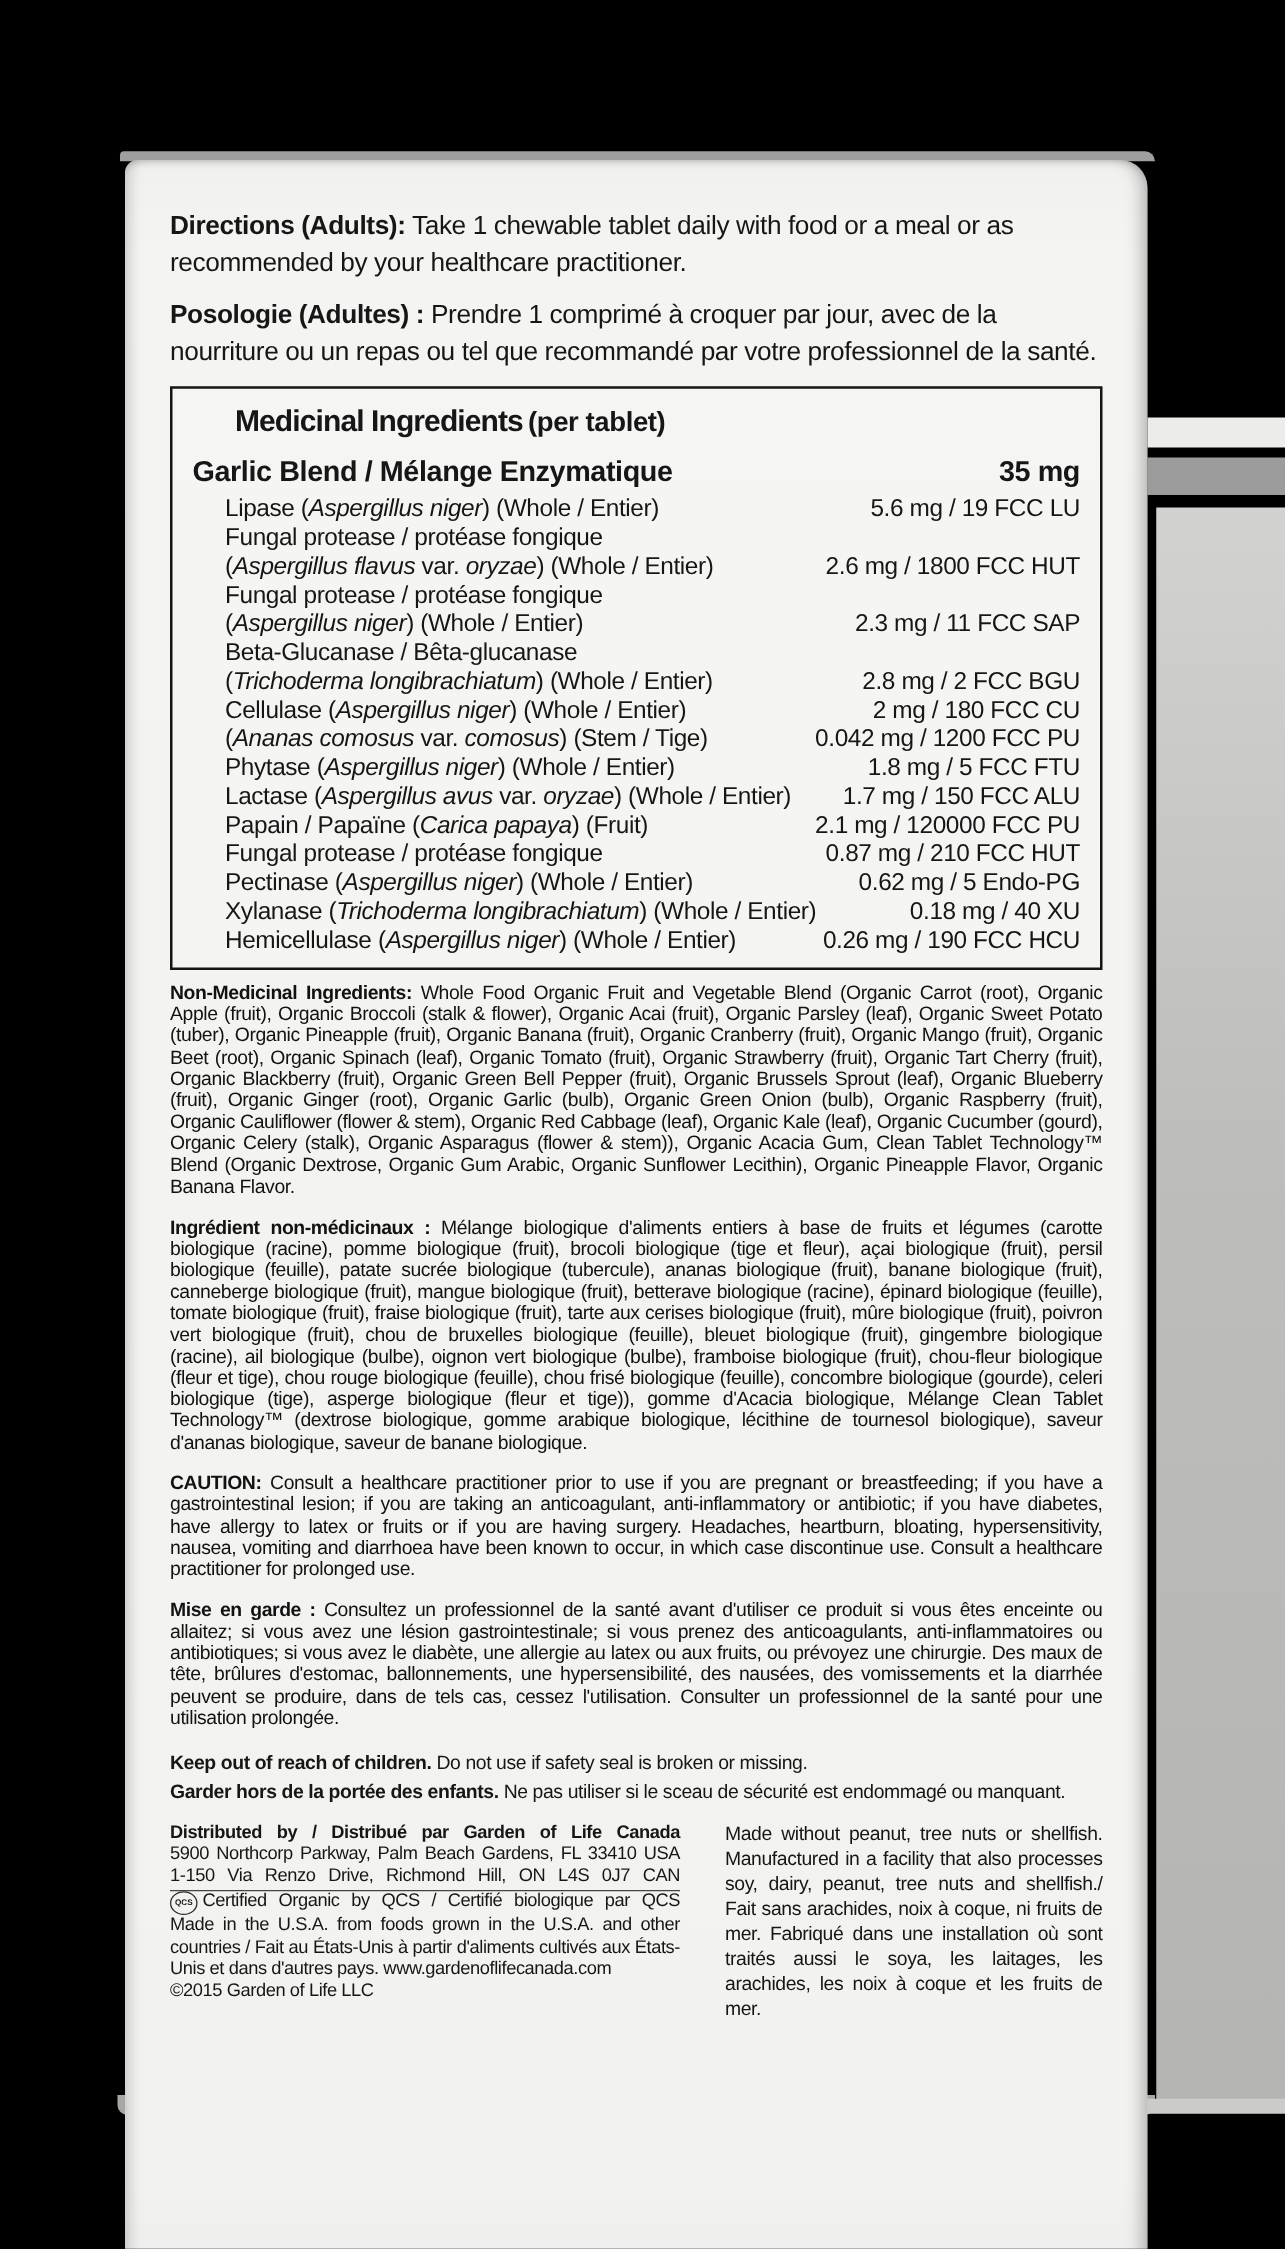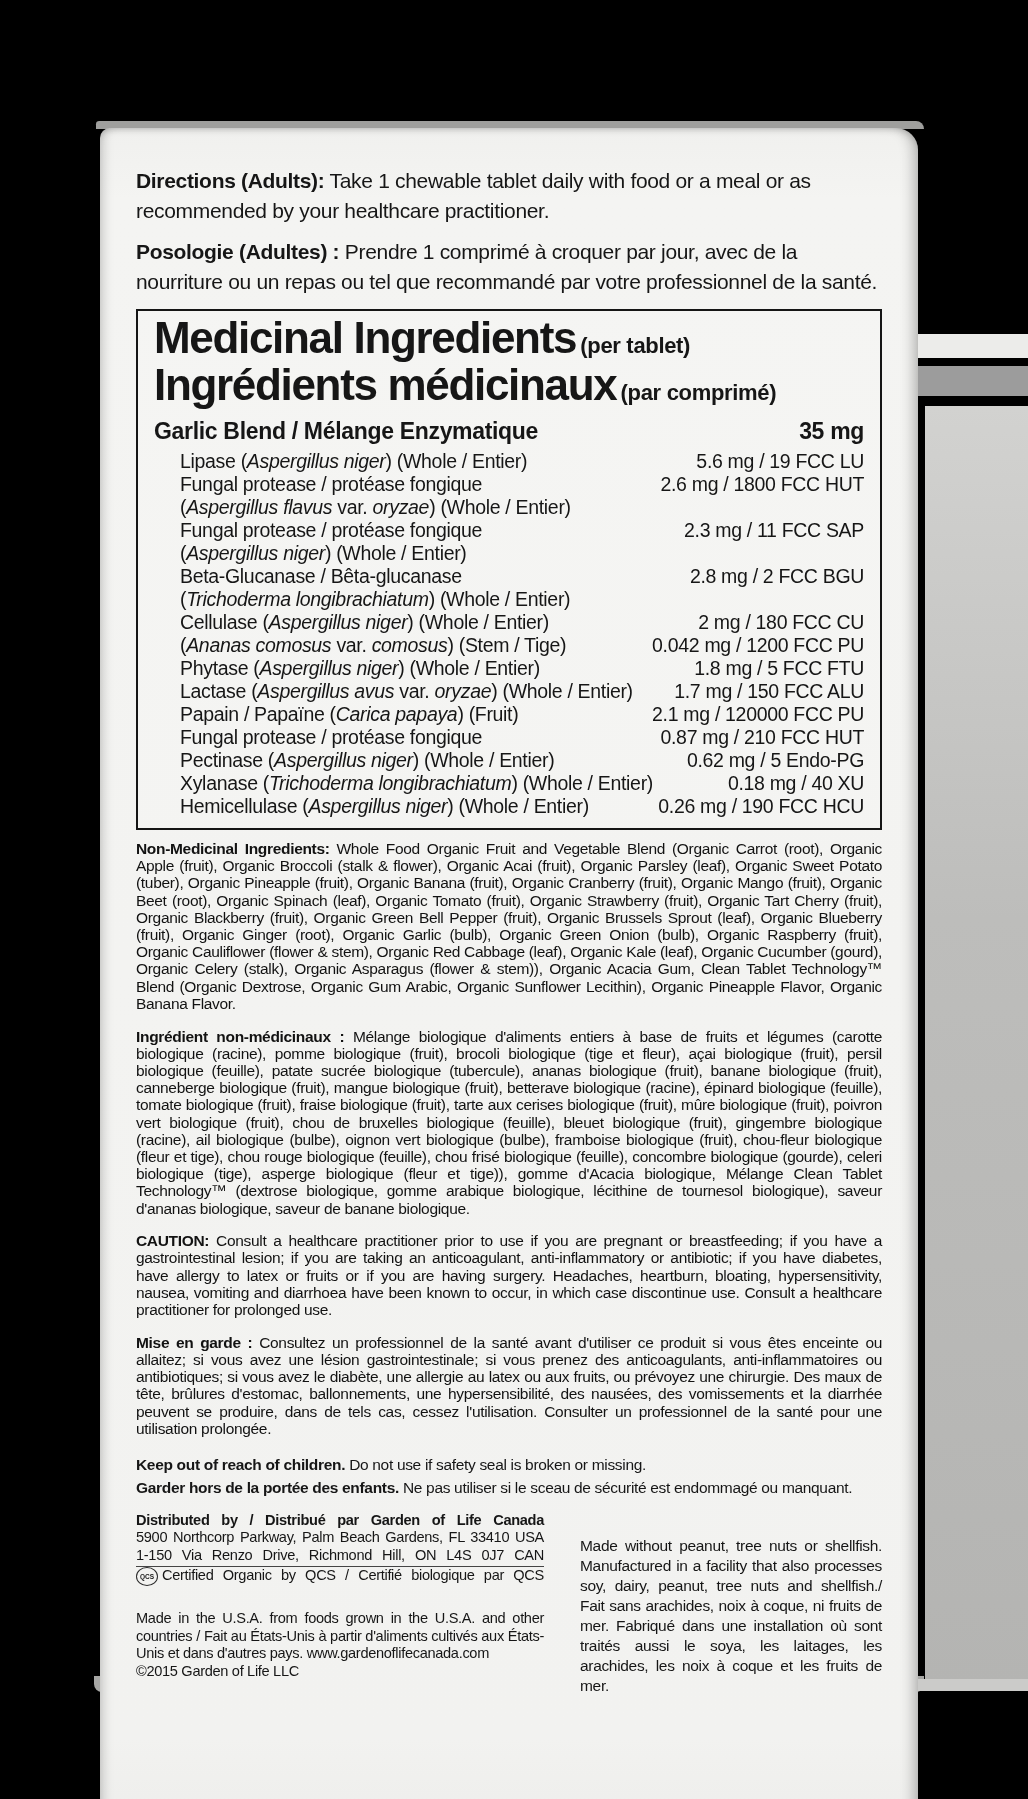--- a/index.html
+++ b/index.html
@@ -26,41 +26,41 @@
     border-radius:10px 22px 8px 8px;
     box-shadow:inset 10px 0 12px -8px rgba(0,0,0,.22), inset -12px 0 14px -8px rgba(0,0,0,.28),
                inset 0 6px 8px -6px rgba(0,0,0,.25);
   }
 
   .dir{font-size:21px;line-height:30px;margin:0 0 11px 0;}
   .dir b{font-weight:700;}
 
   .medbox{border:2.5px solid #151515;margin-top:12px;padding:8px 16px 10px 16px;background:rgba(255,255,255,.12);}
   .mtitle{font-weight:700;line-height:37px;white-space:nowrap;}
-  .mtitle .t1{font-size:44px;letter-spacing:-0.03em;}
+  .mtitle .t1{font-size:24px;letter-spacing:-0.03em;margin-left:34px;}
   .mtitle .t2{font-size:22px;}
   .blend{display:flex;justify-content:space-between;font-weight:700;font-size:23px;line-height:30px;margin:3px 0 4px 0;}
-  .erow{display:flex;justify-content:space-between;align-items:flex-start;font-size:19.5px;line-height:23px;}
+  .erow{display:flex;justify-content:space-between;align-items:flex-end;font-size:19.5px;line-height:23px;}
   .ename{padding-left:26px;}
   .eamt{white-space:nowrap;text-align:right;}
   .it{font-style:italic;}
 
   .para{font-size:15.5px;line-height:17.2px;text-align:justify;margin-top:10px;color:#121212;}
   .para b{font-weight:700;}
 
   .keepout{margin-top:12px;font-size:15.5px;line-height:23px;}
   .keepout b{font-weight:700;}
 
   .cols{display:flex;margin-top:13px;gap:36px;justify-content:center;}
   .col-left{width:408px;font-size:14.6px;line-height:17.8px;}
   .col-right{flex:1;font-size:15.5px;line-height:20px;}
   .jline{text-align:justify;text-align-last:justify;white-space:normal;}
   .jline.bold{font-weight:700;}
   .jline.rule{border-bottom:1px solid #444;padding-bottom:1px;}
-  .jpara{text-align:justify;margin-top:24px;}
+  .jpara{text-align:justify;}
   .certline{display:flex;align-items:center;}
   .certline .rest{flex:1;text-align:justify;text-align-last:justify;}
   .seal{display:inline-flex;align-items:center;justify-content:center;flex:0 0 auto;
         width:20px;height:17px;border:1.4px solid #2a2a2a;border-radius:50%;
         font-size:6.5px;font-weight:700;margin-right:4px;letter-spacing:0;}
   .website{font-weight:400;}
 </style>
 </head>
 <body>
 
@@ -73,21 +73,20 @@
 <div class="bgE"></div>
 
 <div class="panel">
 
   <p class="dir"><b>Directions (Adults):</b> <span>Take 1 chewable tablet daily with food or a meal or as recommended by your healthcare practitioner.</span></p>
 
   <p class="dir"><b>Posologie (Adultes) :</b> <span>Prendre 1 comprimé à croquer par jour, avec de la nourriture ou un repas ou tel que recommandé par votre professionnel de la santé.</span></p>
 
   <div class="medbox">
     <div class="mtitle"><span class="t1">Medicinal Ingredients</span> <span class="t2">(per tablet)</span></div>
-    <div class="mtitle"><span class="t1">Ingrédients médicinaux</span> <span class="t2">(par comprimé)</span></div>
     <div class="blend">
       <span>Garlic Blend / Mélange Enzymatique</span>
       <span>35 mg</span>
     </div>
     <div id="enzyme-table">
         <div class="erow">
           <div class="ename">
             <div><span>Lipase (</span><span class="it">Aspergillus niger</span><span>) (Whole / Entier)</span></div>
           </div>
           <div class="eamt">5.6 mg / 19 FCC LU</div>

